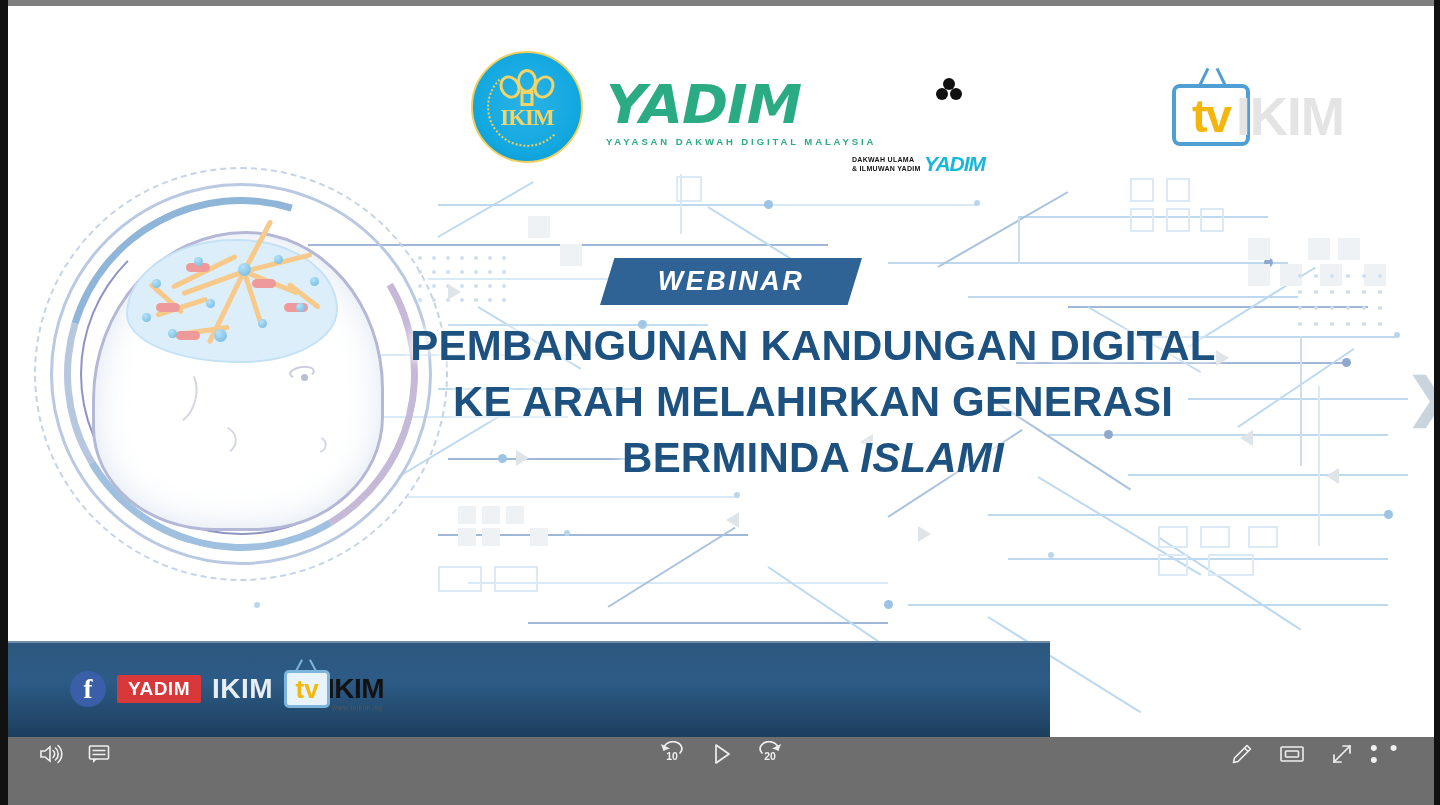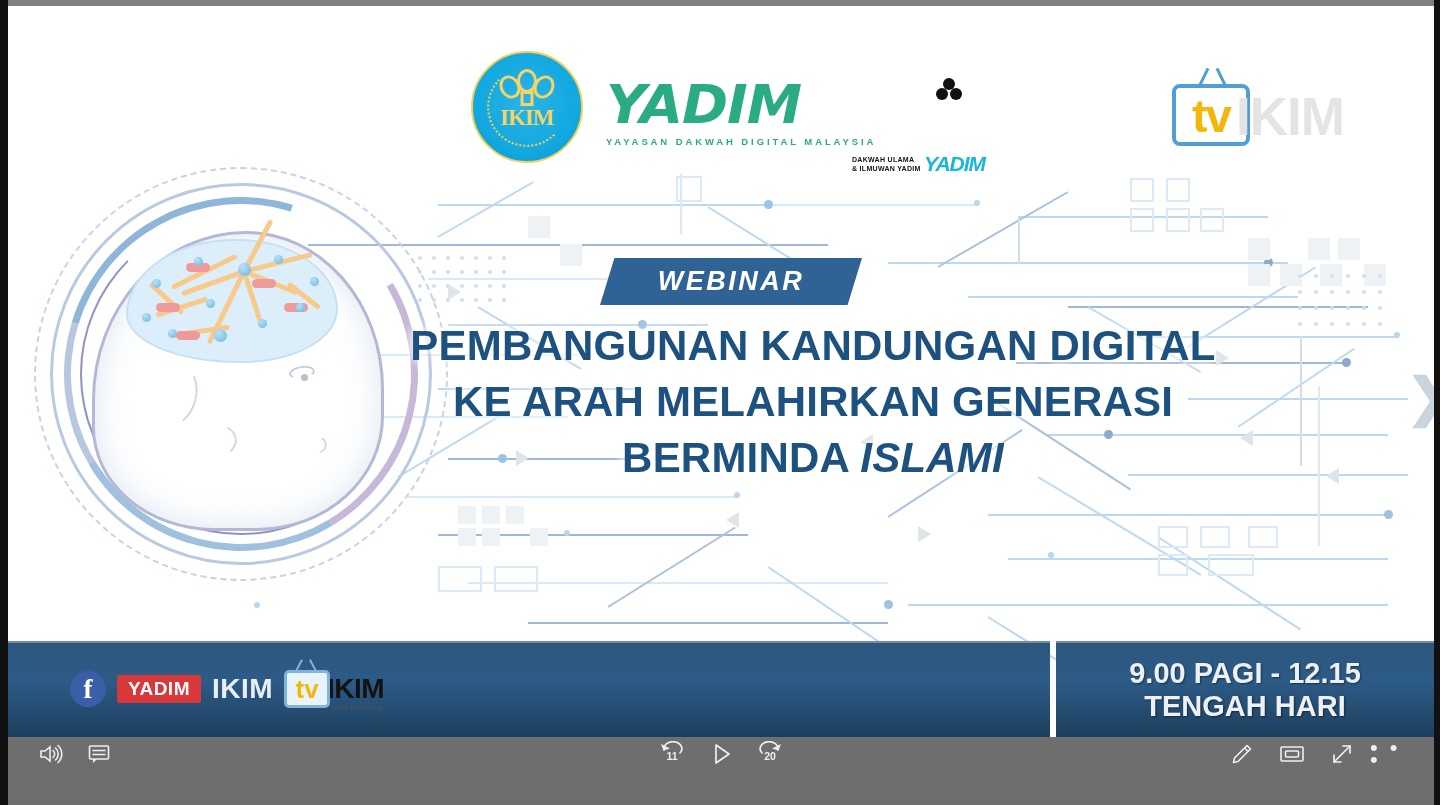--- a/index.html
+++ b/index.html
@@ -523,26 +523,20 @@
                 <i></i>
               </div>
             <div class="tvbox">
                 <b>tv</b>
               </div>
             <div class="ikword">IKIM</div>
             <div class="url">www.tvikim.my</div>
           </div>
         </div>
       </div>
-      <div class="panel-right">
-        <div class="time-text">
-          <div>9.00 PAGI  - 12.15</div>
-          <div>TENGAH HARI</div>
-        </div>
-      </div>
     </div>
 
   </div>
 
   <div id="controls">
 
 
     <div id="buttons-row">
 
       <div class="ctrl" id="btn-volume">
@@ -560,21 +554,21 @@
           <path d="M5.5 7.5 H18.5 M5.5 11.5 H18.5"></path>
           <path d="M6 16 L6 20 L10 16" fill="#efefef" stroke="none"></path>
         </svg>
       </div>
 
       <div class="ctrl" id="btn-rewind">
         <svg width="30" height="26" viewBox="0 0 30 26" fill="none" stroke="#efefef" stroke-width="1.7" stroke-linecap="round">
           <path d="M23 12 A9 7 0 1 0 7 9"></path>
           <path d="M4 3 L6.5 9.5 L13 7.5" fill="#efefef" stroke="none"></path>
         </svg>
-        <span class="seek-num">11</span>
+        <span class="seek-num">10</span>
       </div>
 
       <div class="ctrl" id="btn-play">
         <svg width="22" height="24" viewBox="0 0 22 24" fill="none" stroke="#efefef" stroke-width="1.7" stroke-linejoin="round">
           <path d="M5 3 L18 12 L5 21 Z"></path>
         </svg>
       </div>
 
       <div class="ctrl" id="btn-forward">
         <svg width="30" height="26" viewBox="0 0 30 26" fill="none" stroke="#efefef" stroke-width="1.7" stroke-linecap="round">

